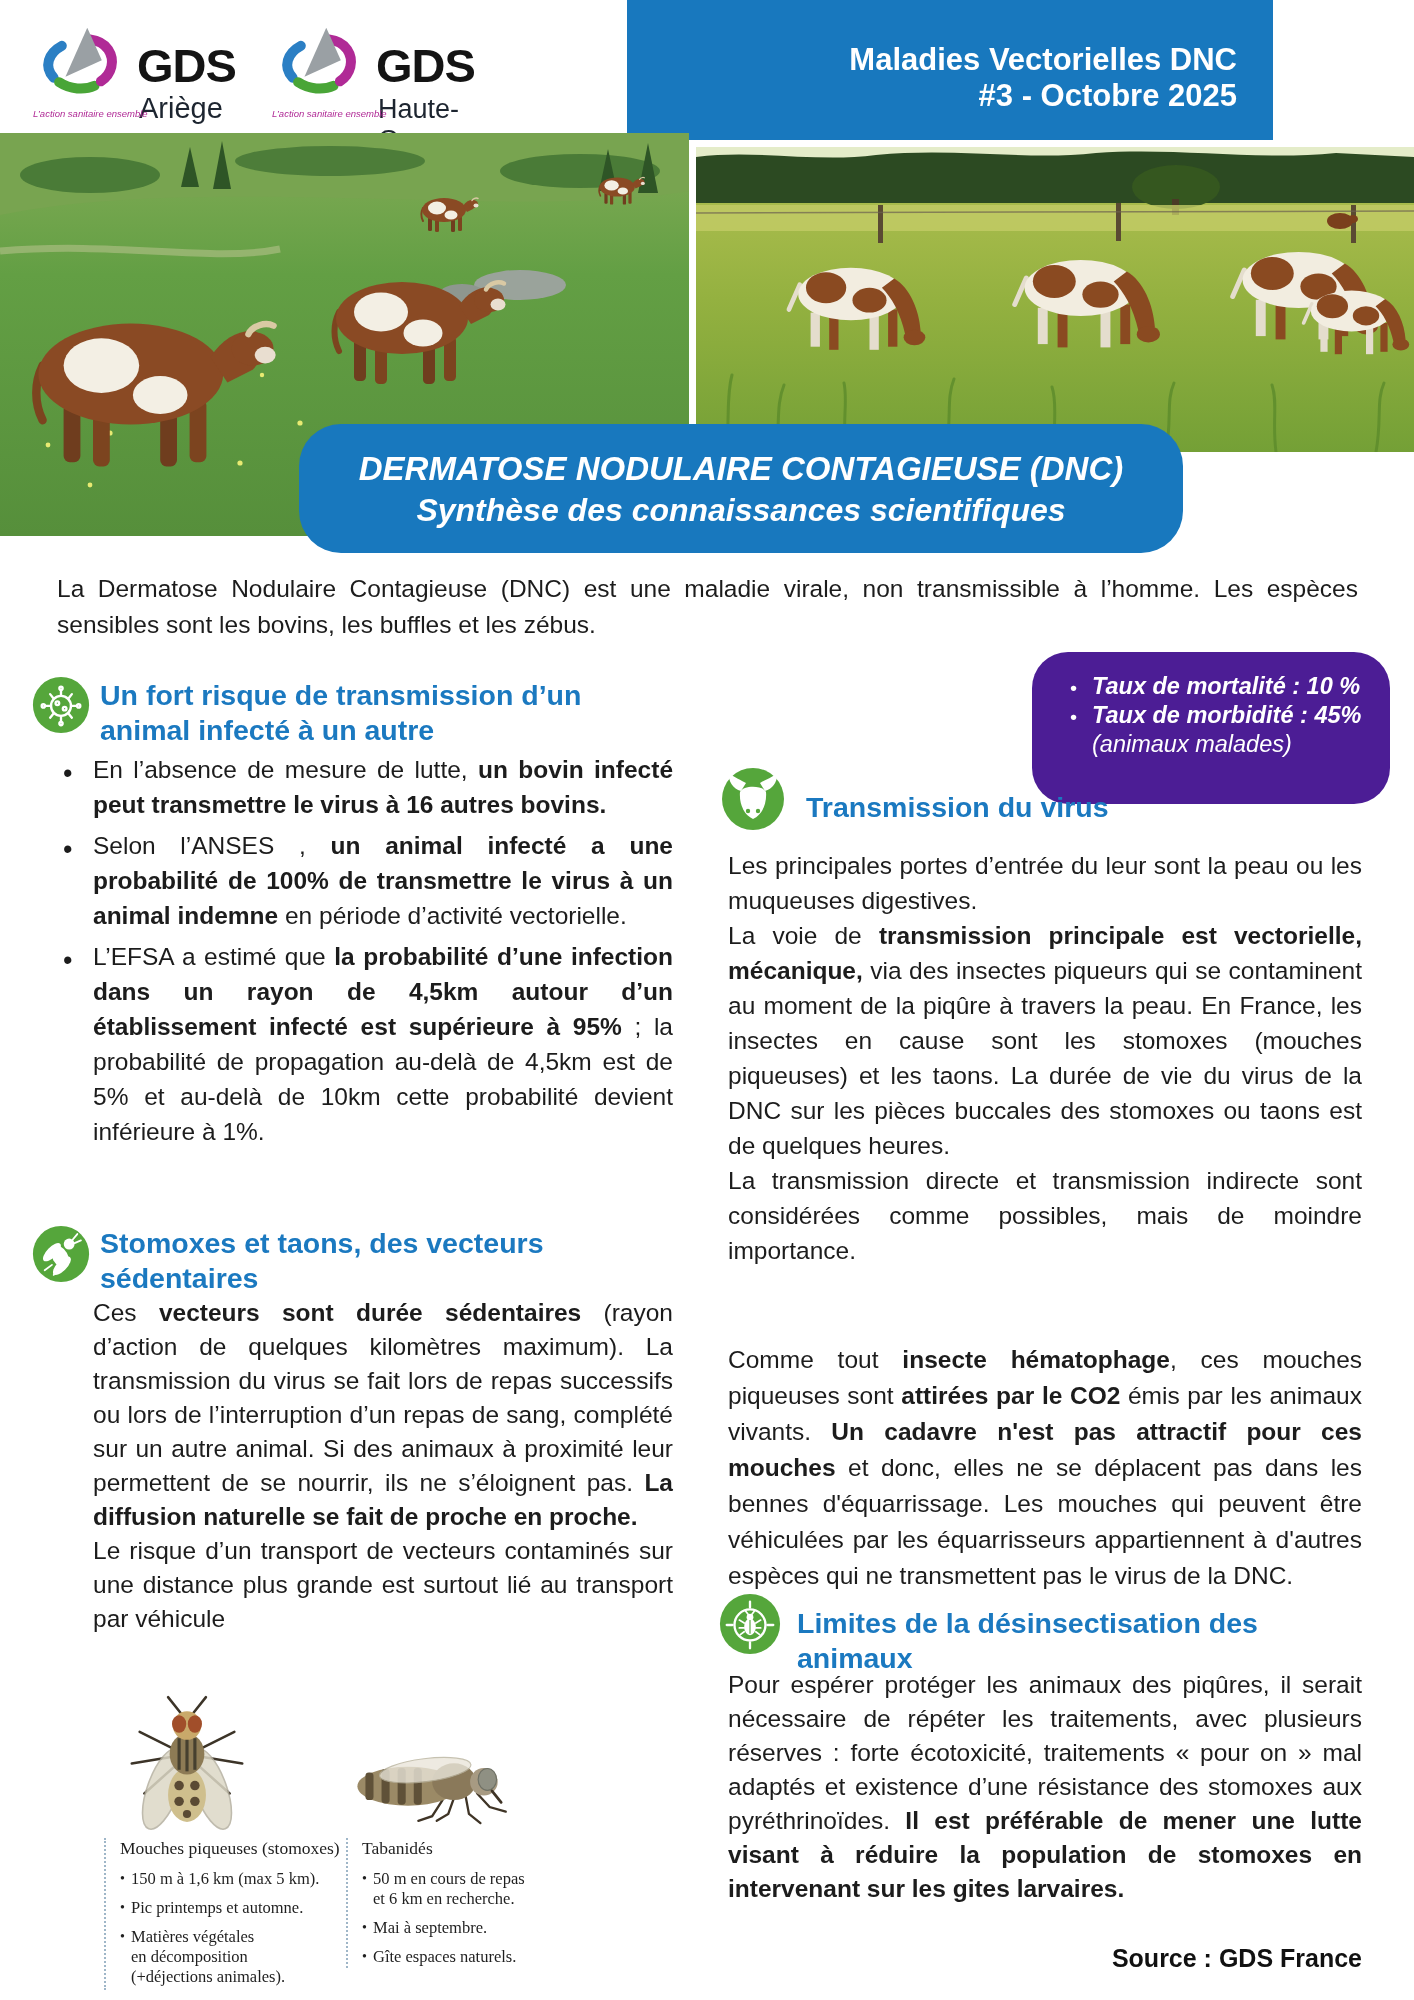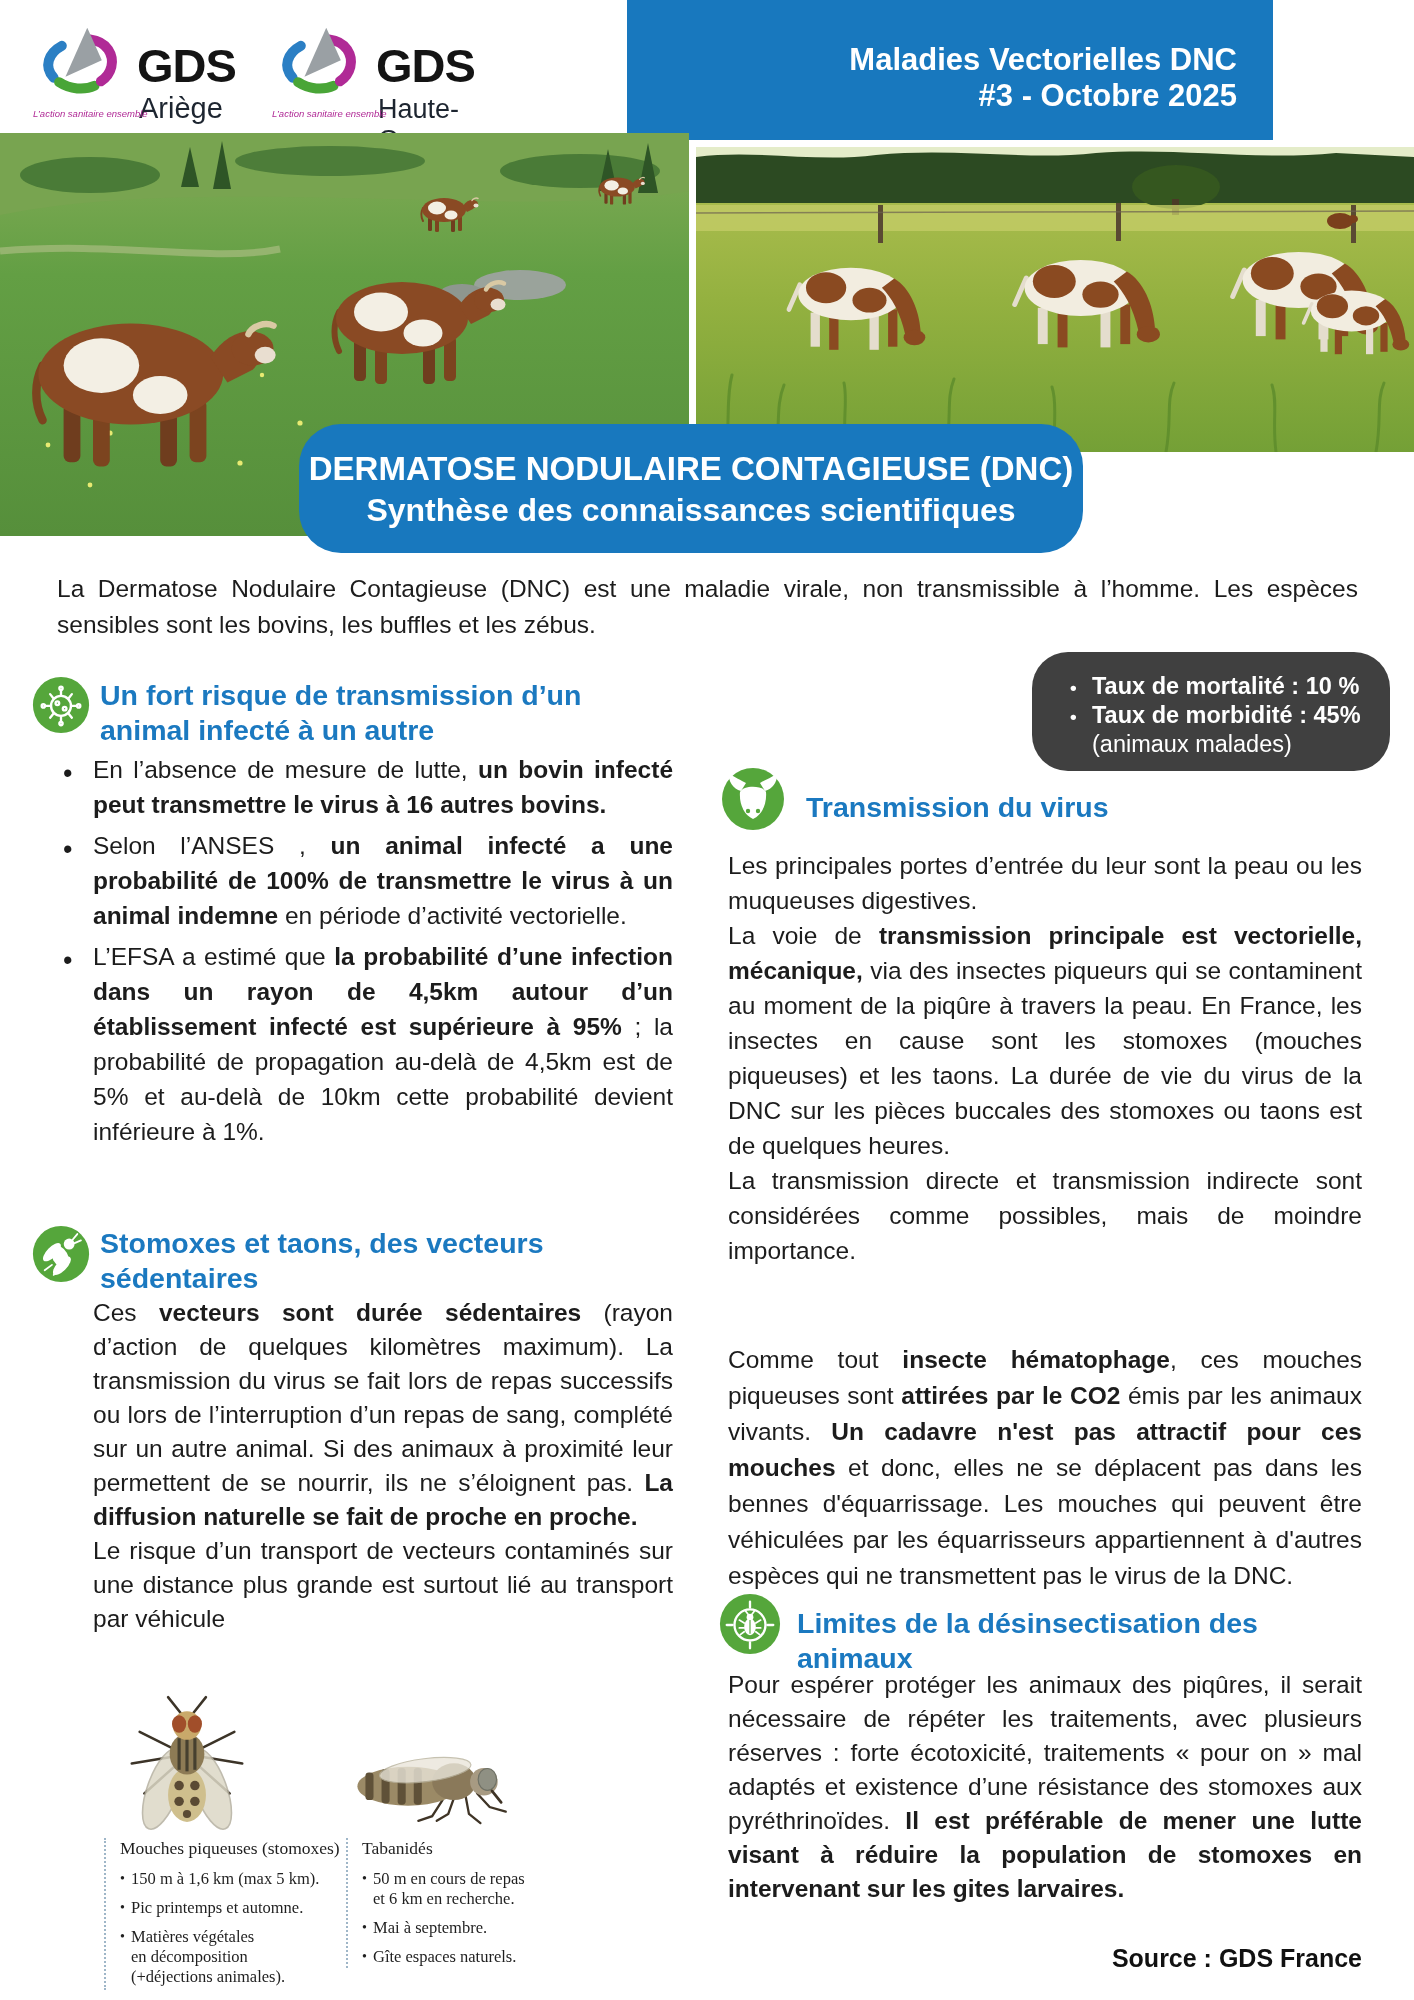--- a/index.html
+++ b/index.html
@@ -20,33 +20,33 @@
              color:#fff;text-align:right;box-sizing:border-box;padding:42px 36px 0 0;}
   .issue-box div{font-size:31px;font-weight:bold;line-height:36px;}
 
   
   .photo{position:absolute;overflow:hidden;}
   #photo-left{left:0;top:133px;width:689px;height:403px;}
   #photo-right{left:696px;top:147px;width:718px;height:305px;}
   .photo svg{display:block;width:100%;height:100%;}
 
   
-  .title-banner{position:absolute;left:299px;top:424px;width:784px;height:129px;background:#1878be;
+  .title-banner{position:absolute;left:299px;top:424px;width:884px;height:129px;background:#1878be;
                 border-radius:42px;display:flex;flex-direction:column;justify-content:center;
-                text-align:center;color:#fff;font-weight:bold;}
+                text-align:center;color:#fff;font-weight:bold;font-style:italic;}
   .title-banner .l1{font-size:33px;line-height:43px;}
   .title-banner .l2{font-size:32px;line-height:41px;}
 
   
   .intro{position:absolute;left:57px;top:571px;width:1301px;margin:0;font-size:24.5px;
          line-height:36px;text-align:justify;}
 
   
-  .stats-box{position:absolute;left:1032px;top:652px;width:358px;height:119px;background:#404040;
-             border-radius:36px;color:#fff;box-sizing:border-box;padding:20px 10px 0 36px;}
+  .stats-box{position:absolute;left:1032px;top:652px;width:358px;height:152px;background:#4c1d95;
+             border-radius:36px;color:#fff;box-sizing:border-box;padding:20px 10px 0 36px;font-style:italic;}
   .stats-line{position:relative;padding-left:24px;font-size:23.5px;font-weight:bold;line-height:29px;}
   .stats-line::before{content:"•";position:absolute;left:2px;top:1px;font-size:19px;}
   .stats-note{padding-left:24px;font-size:23.5px;line-height:29px;}
 
   
   .sec-icon{position:absolute;}
   .sec-heading{position:absolute;margin:0;color:#1b79c0;font-weight:bold;font-size:28.5px;line-height:35px;}
   #icon-virus{left:32px;top:676px;width:58px;height:58px;}
   #h-sec1{left:100px;top:678px;width:520px;}
   #icon-fly{left:32px;top:1225px;width:58px;height:58px;}

